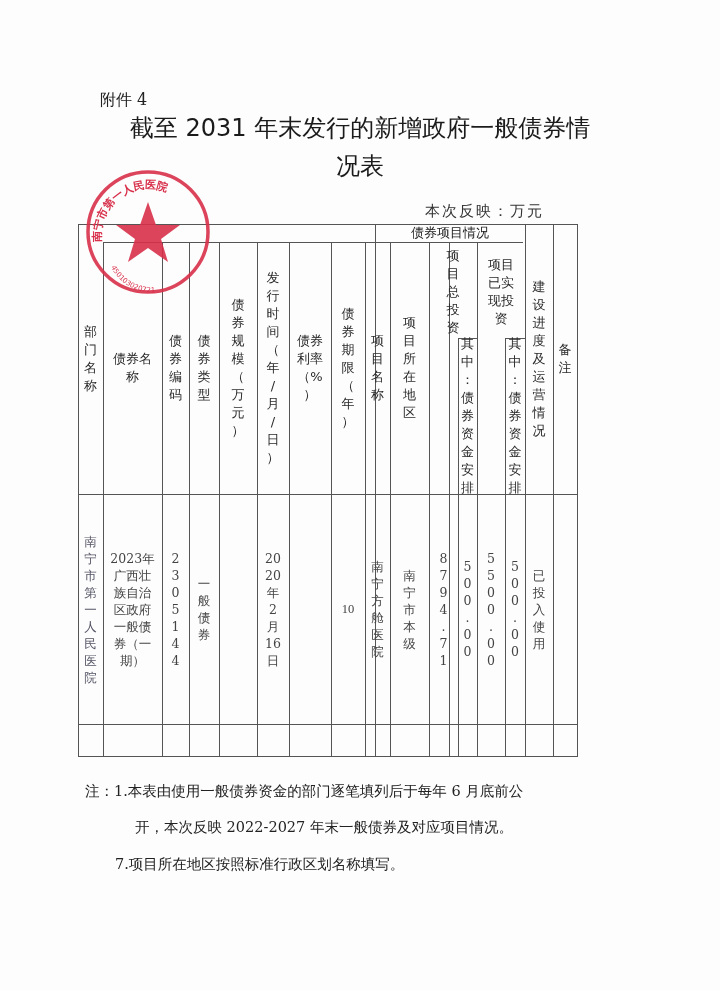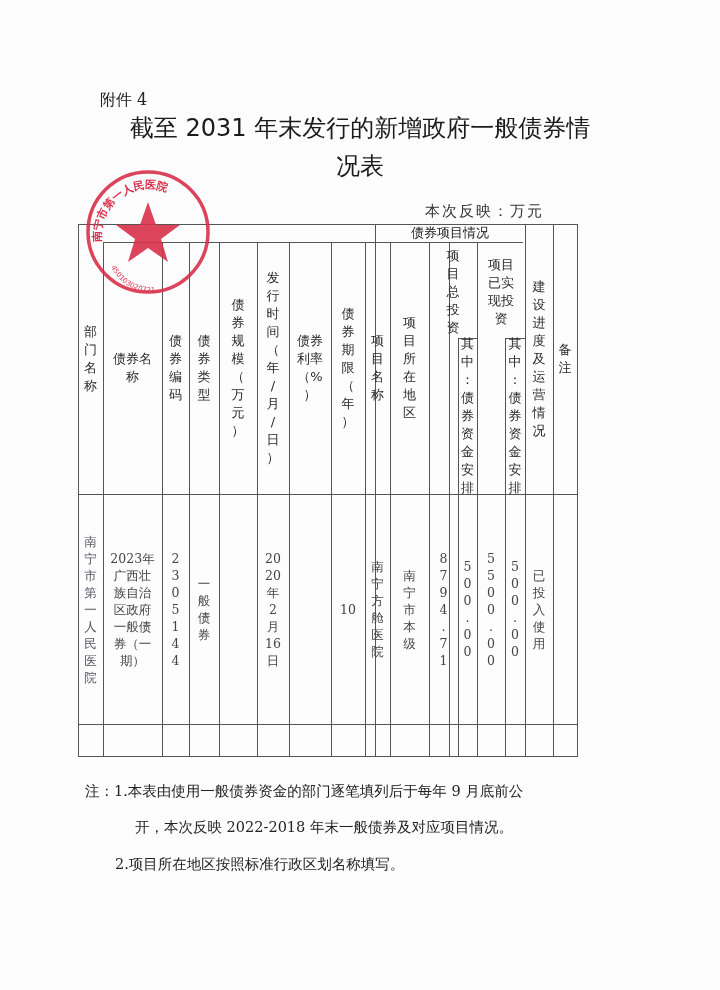--- a/index.html
+++ b/index.html
@@ -279,21 +279,21 @@
         <span style="display: block;">20</span>
         <span style="display: block;">年</span>
         <span style="display: block;">2</span>
         <span style="display: block;">月</span>
         <span style="display: block;">16</span>
         <span style="display: block;">日</span>
       </div>
     </div>
   <div class="cell body-txt" style="left:253px;top:270px;width:34px;height:230px">
       <div>
-        <span style="display: block;">10</span>
+        <span style="display: block; font-family: Liberation Serif, serif;">10</span>
       </div>
     </div>
   <div class="cell body-txt" style="left:287px;top:270px;width:25px;height:230px">
       <div>
         <span style="display: block;">南</span>
         <span style="display: block;">宁</span>
         <span style="display: block;">方</span>
         <span style="display: block;">舱</span>
         <span style="display: block;">医</span>
         <span style="display: block;">院</span>
@@ -370,15 +370,15 @@
   <circle cx="65" cy="65" r="60" fill="none" stroke="#d8304a" stroke-width="3.5" opacity="0.9"></circle>
   <polygon points="65,35 73,58 97,58 78,72 85,95 65,81 45,95 52,72 33,58 57,58" fill="#d8304a" opacity="0.9"></polygon>
   <text font-family="DejaVu Sans, sans-serif" font-size="11" fill="#d8304a" font-weight="bold">
     <textPath href="#arcTop" id="stampCn">南宁市第一人民医院</textPath>
   </text>
   <text font-family="DejaVu Sans, sans-serif" font-size="7" fill="#d8304a">
     <textPath href="#arcBot">450103020721</textPath>
   </text>
 </svg>
 
-<div class="abs notes n1">注：1.本表由使用一般债券资金的部门逐笔填列后于每年 9 月底前公</div>
-<div class="abs notes n2">开，本次反映 2022-2018 年末一般债券及对应项目情况。</div>
-<div class="abs notes n3">2.项目所在地区按照标准行政区划名称填写。</div>
+<div class="abs notes n1">注：1.本表由使用一般债券资金的部门逐笔填列后于每年 6 月底前公</div>
+<div class="abs notes n2">开，本次反映 2022-2027 年末一般债券及对应项目情况。</div>
+<div class="abs notes n3">7.项目所在地区按照标准行政区划名称填写。</div>
 
 </body></html>

